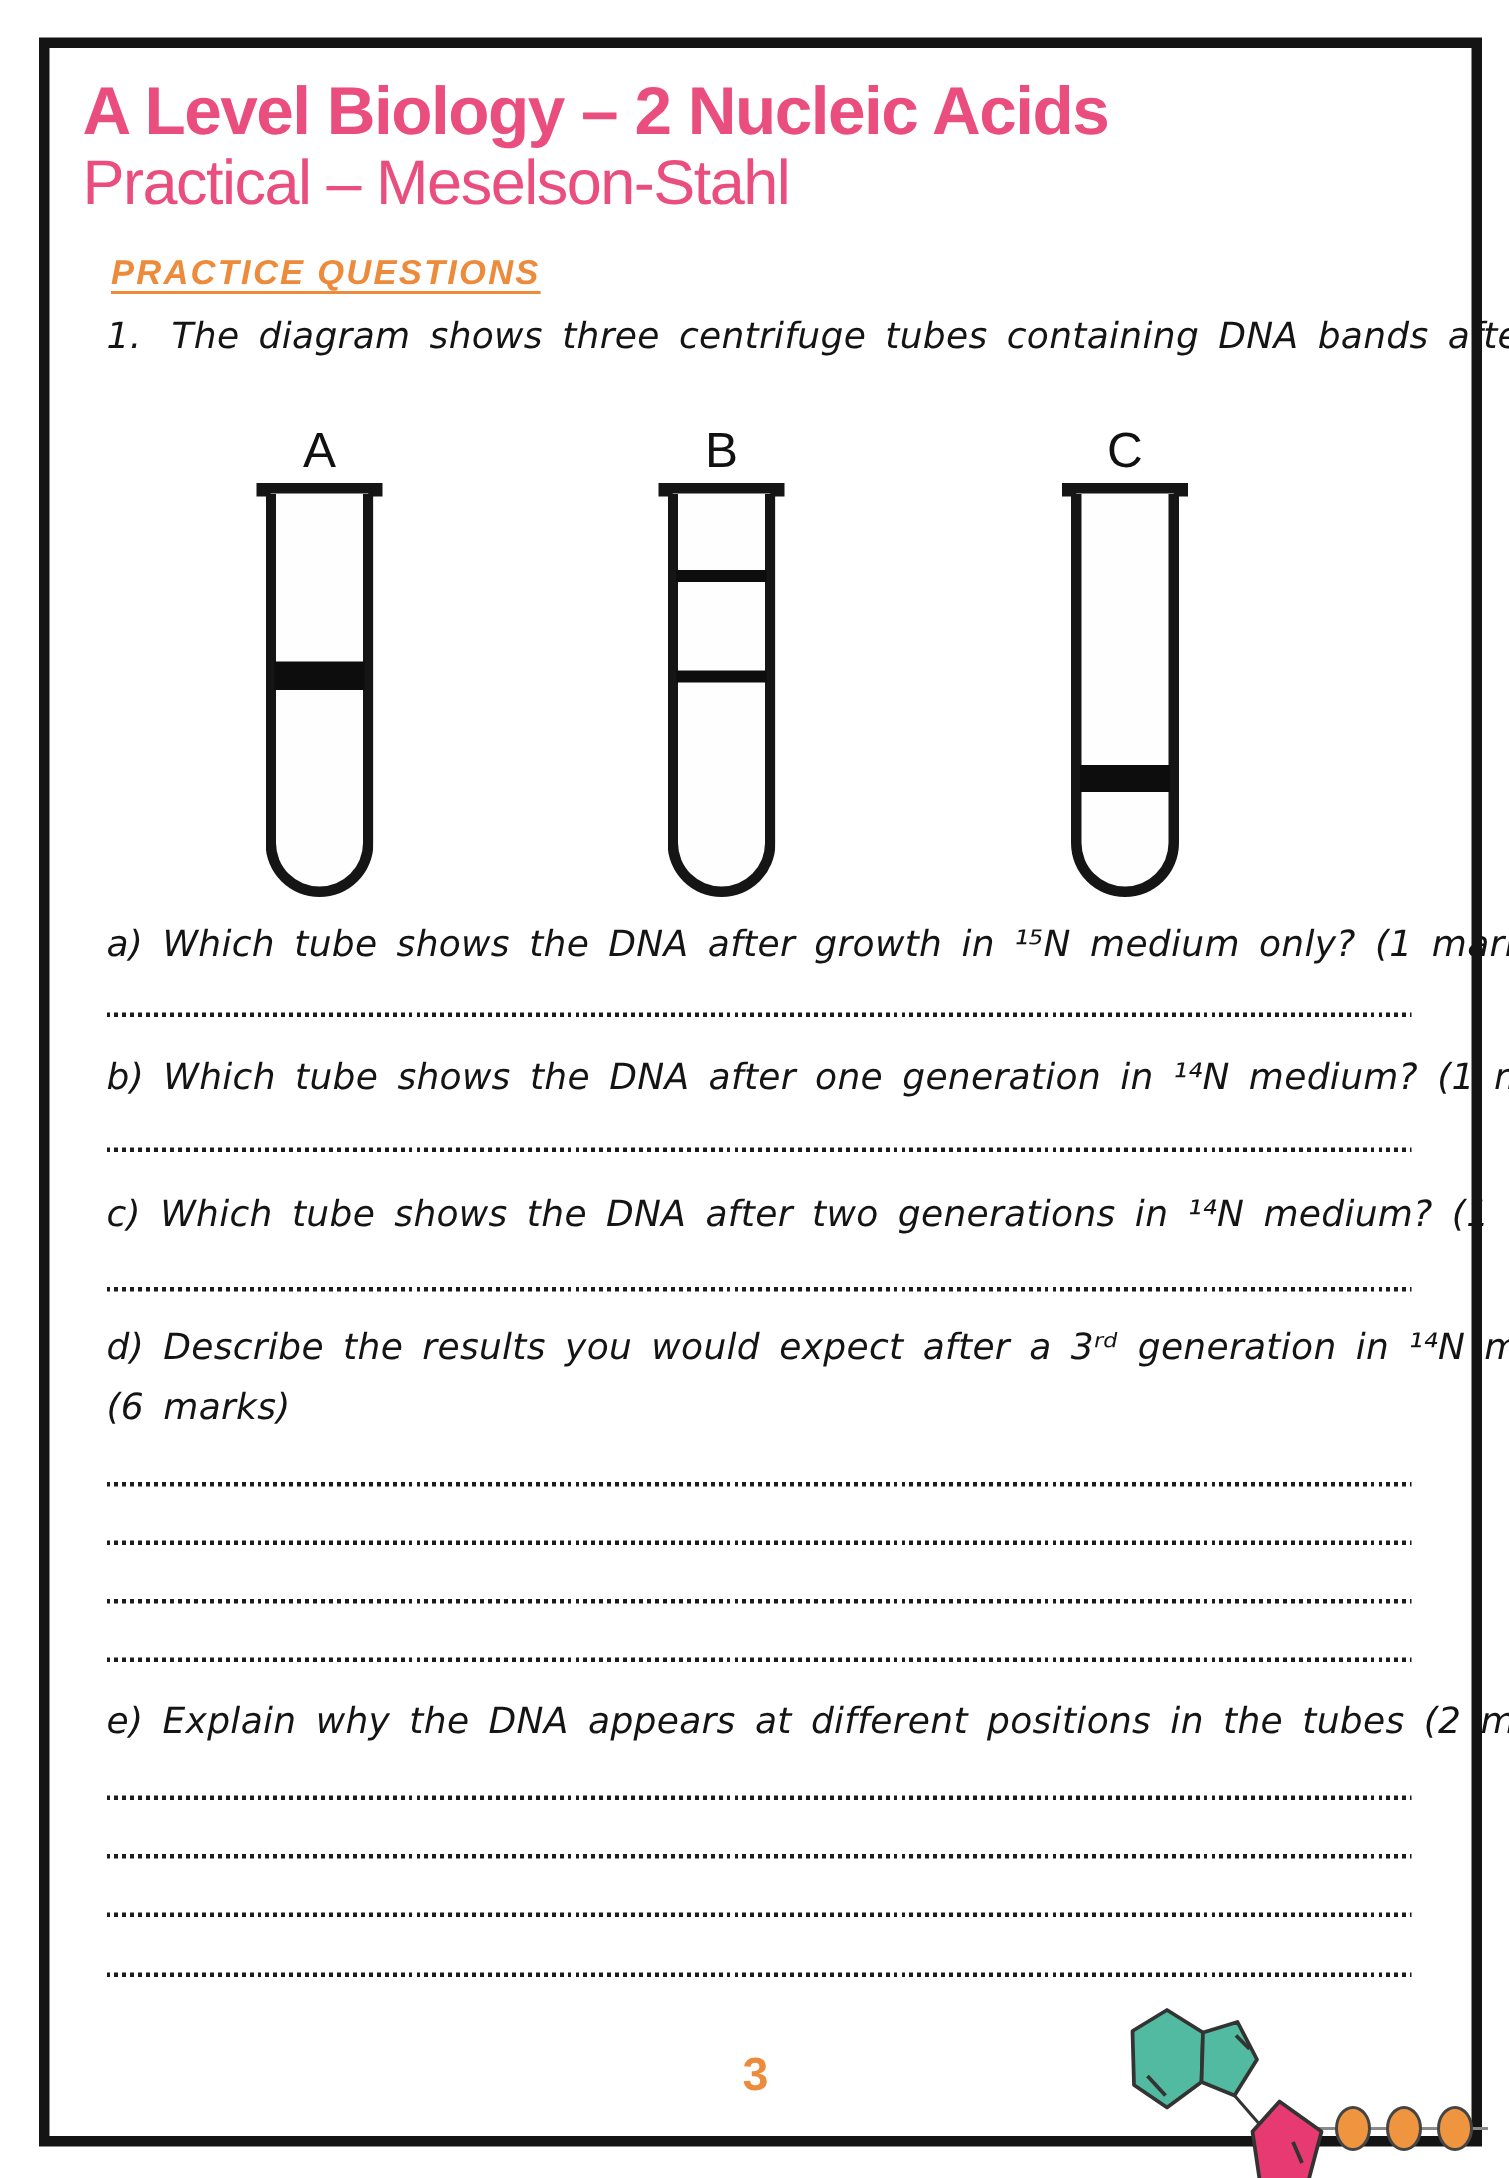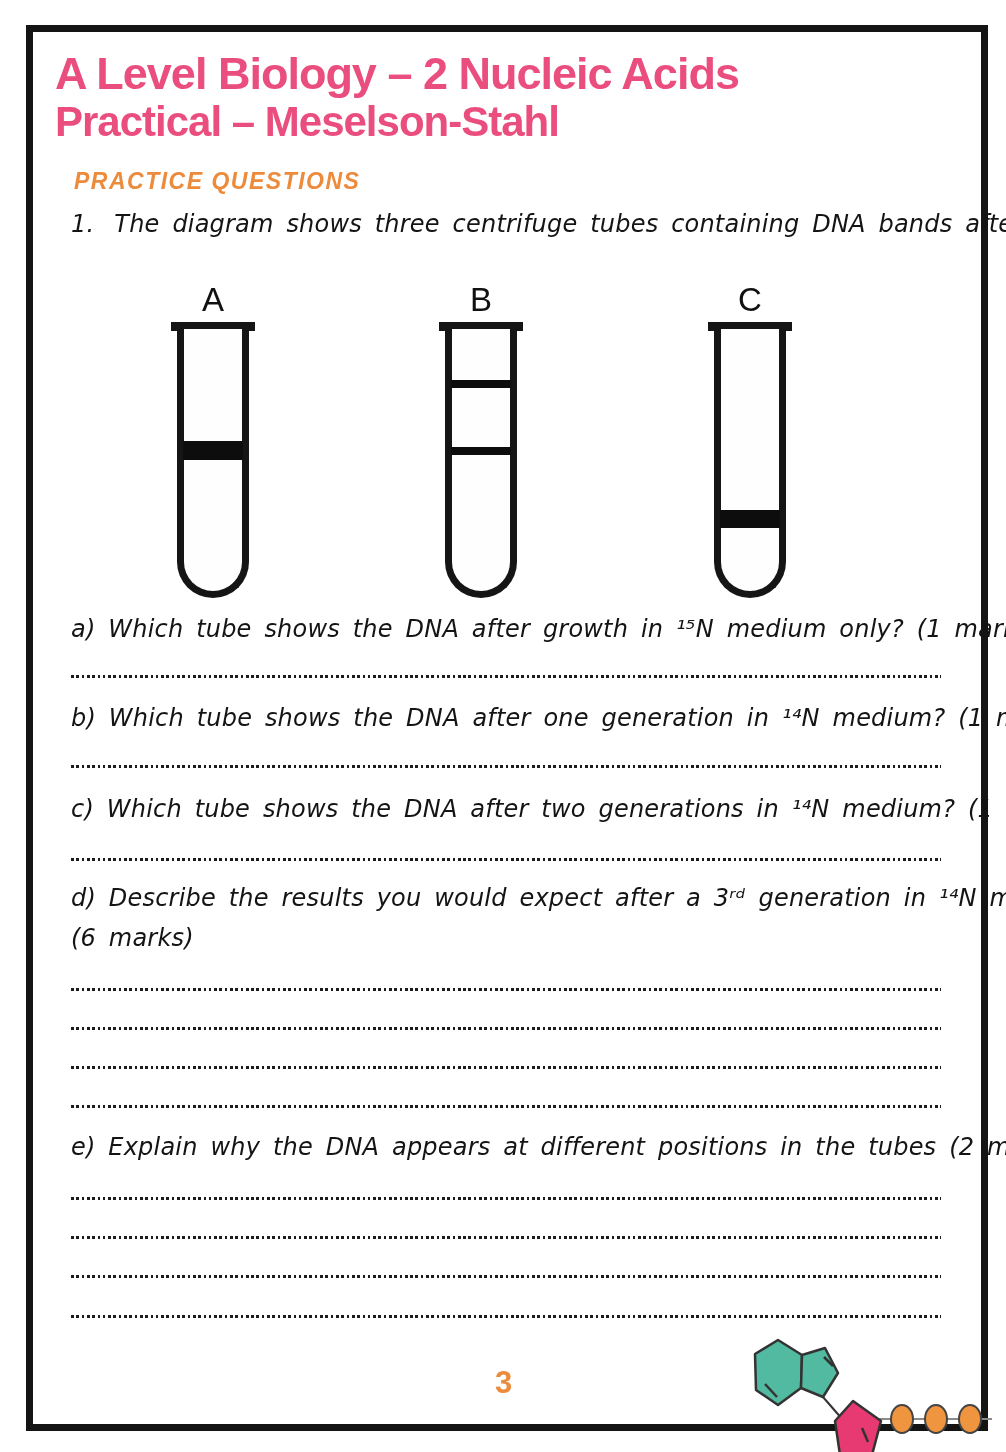--- a/index.html
+++ b/index.html
@@ -11,27 +11,27 @@
     position:absolute;left:26px;top:25px;width:962px;height:1406px;
     border:7px solid #141414;box-sizing:border-box;background:#ffffff;
   }
   .abs{position:absolute;}
   
   .title1{
     left:22px;top:16px;font-size:45px;font-weight:600;color:var(--pink);
     letter-spacing:-1px;white-space:nowrap;
   }
   .title2{
-    left:22px;top:66px;font-size:42px;font-weight:700;color:var(--pink);
+    left:22px;top:66px;font-size:42px;font-weight:400;color:var(--pink);
     letter-spacing:-1px;white-space:nowrap;
   }
   .practice{
     left:41px;top:136px;font-size:23px;font-weight:bold;font-style:italic;
     color:var(--orange);letter-spacing:1.5px;
-    text-underline-offset:5px;text-decoration-thickness:2px;
+    text-decoration:underline;text-underline-offset:5px;text-decoration-thickness:2px;
     white-space:nowrap;
   }
   
   .hand{
     font-family:"DejaVu Sans",sans-serif;font-style:italic;
     font-size:24px;color:#141414;word-spacing:5px;letter-spacing:.2px;
     white-space:nowrap;
   }
   .qnum{display:inline-block;margin-right:20px;}
   

